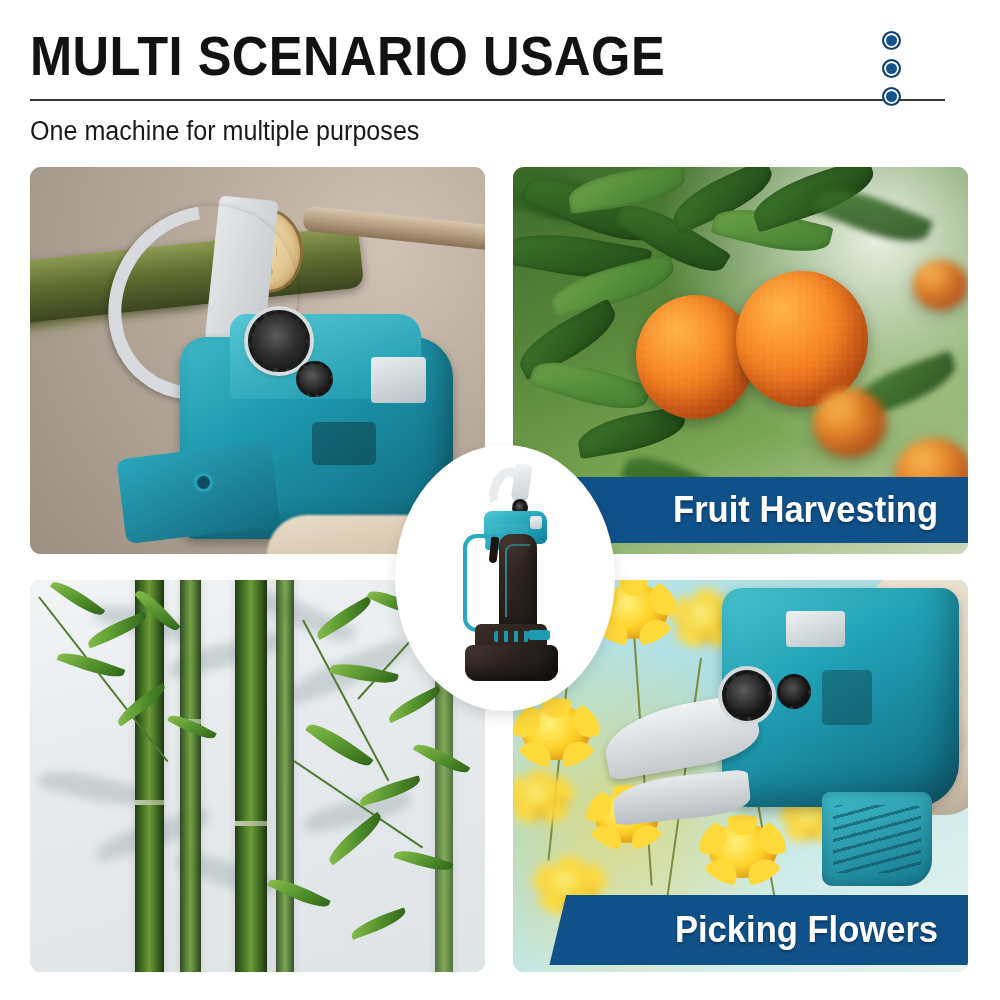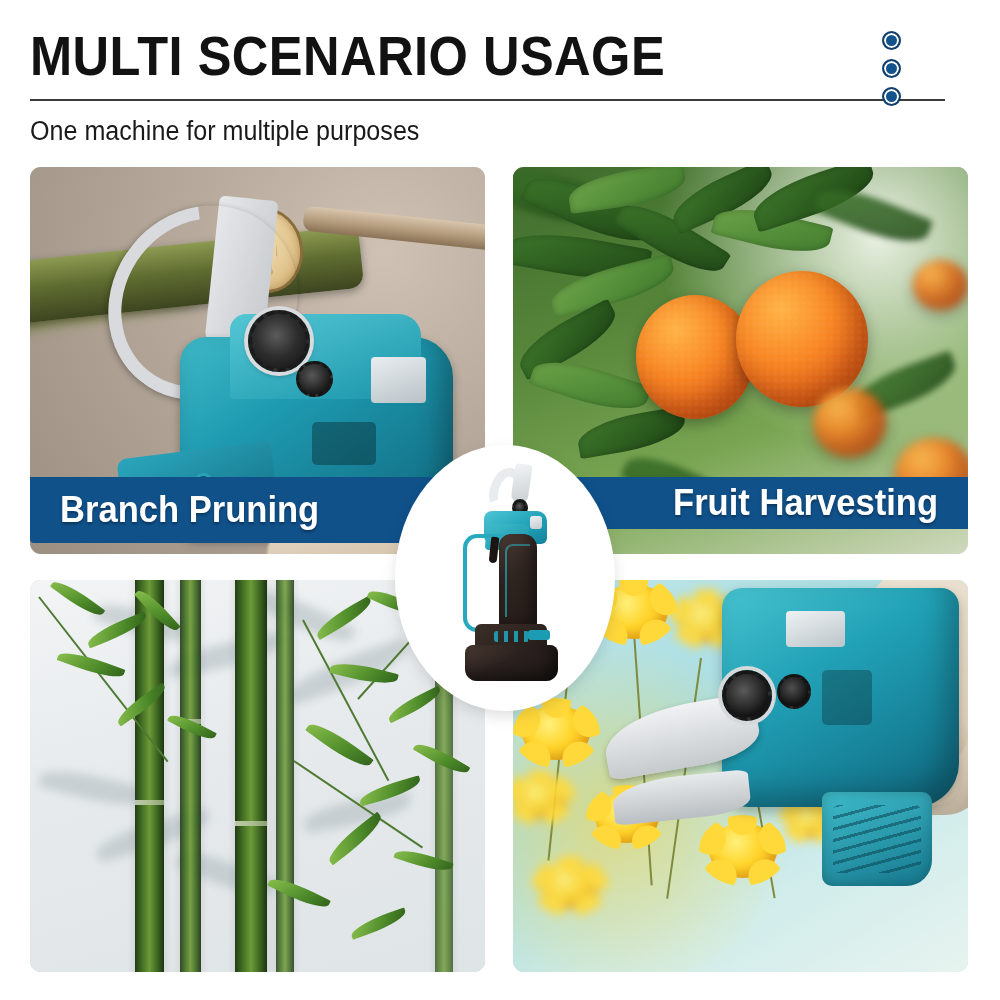--- a/index.html
+++ b/index.html
@@ -301,21 +301,21 @@
   .banner.right { right: 0; padding: 0 30px 0 44px; justify-content: flex-end; }
   .banner.left  span { transform-origin: left center; }
   .banner.right span { transform-origin: right center; }
 
   #banner-branch {
     top: 310px; height: 66px; width: 92%;
     clip-path: polygon(0 0, 96% 0, 100% 100%, 0 100%);
     border-radius: 0 0 0 4px;
   }
   #banner-fruit {
-    top: 310px; height: 52px; width: 92%;
+    top: 310px; height: 66px; width: 92%;
     clip-path: polygon(4% 0, 100% 0, 100% 100%, 0 100%);
   }
   #banner-bamboo {
     top: 315px; height: 70px; width: 92%;
     clip-path: polygon(0 0, 96% 0, 100% 100%, 0 100%);
   }
   #banner-flowers {
     top: 315px; height: 70px; width: 92%;
     clip-path: polygon(4% 0, 100% 0, 100% 100%, 0 100%);
   }
@@ -433,23 +433,20 @@
       <div class="bp-body"></div>
       <div class="bp-body-top"></div>
       <div class="bp-screen"></div>
       <div class="bp-vent"></div>
       <div class="bp-gear-big"></div>
       <div class="bp-gear-sm"></div>
       <div class="bp-grip"></div>
       <div class="bp-grip-hole"></div>
       <div class="bp-hand"></div>
     </div>
-    <div class="banner left" id="banner-branch">
-      <span>Branch Pruning</span>
-    </div>
   </div>
 
   <div class="panel" id="panel-fruit">
     <div class="photo">
       <div class="fr-bg"></div>
 
       <div class="leaf blur" style="left:-4%;  top:2%;  width:26%; height:11%; transform:rotate(18deg)"></div>
       <div class="leaf" style="left:2%;   top:6%;  width:30%; height:10%; transform:rotate(24deg)"></div>
       <div class="leaf light" style="left:12%;  top:1%;  width:26%; height:9%;  transform:rotate(-8deg)"></div>
       <div class="leaf" style="left:-2%;  top:18%; width:32%; height:10%; transform:rotate(10deg)"></div>
@@ -551,20 +548,23 @@
 
       <div class="fl-body"></div>
       <div class="fl-screen"></div>
       <div class="fl-vent"></div>
       <div class="fl-blade"></div>
       <div class="fl-blade2"></div>
       <div class="fl-gear"></div>
       <div class="fl-gear2"></div>
       <div class="fl-trigger"></div>
     </div>
+    <div class="banner right" id="banner-flowers">
+      <span>Picking Flowers</span>
+    </div>
   </div>
 
   <div class="center-badge">
     <div class="cb-inner">
       <div class="pr-blade"></div>
       <div class="pr-anvil"></div>
       <div class="pr-pivot"></div>
       <div class="pr-head"></div>
       <div class="pr-head-screen"></div>
       <div class="pr-neck"></div>

